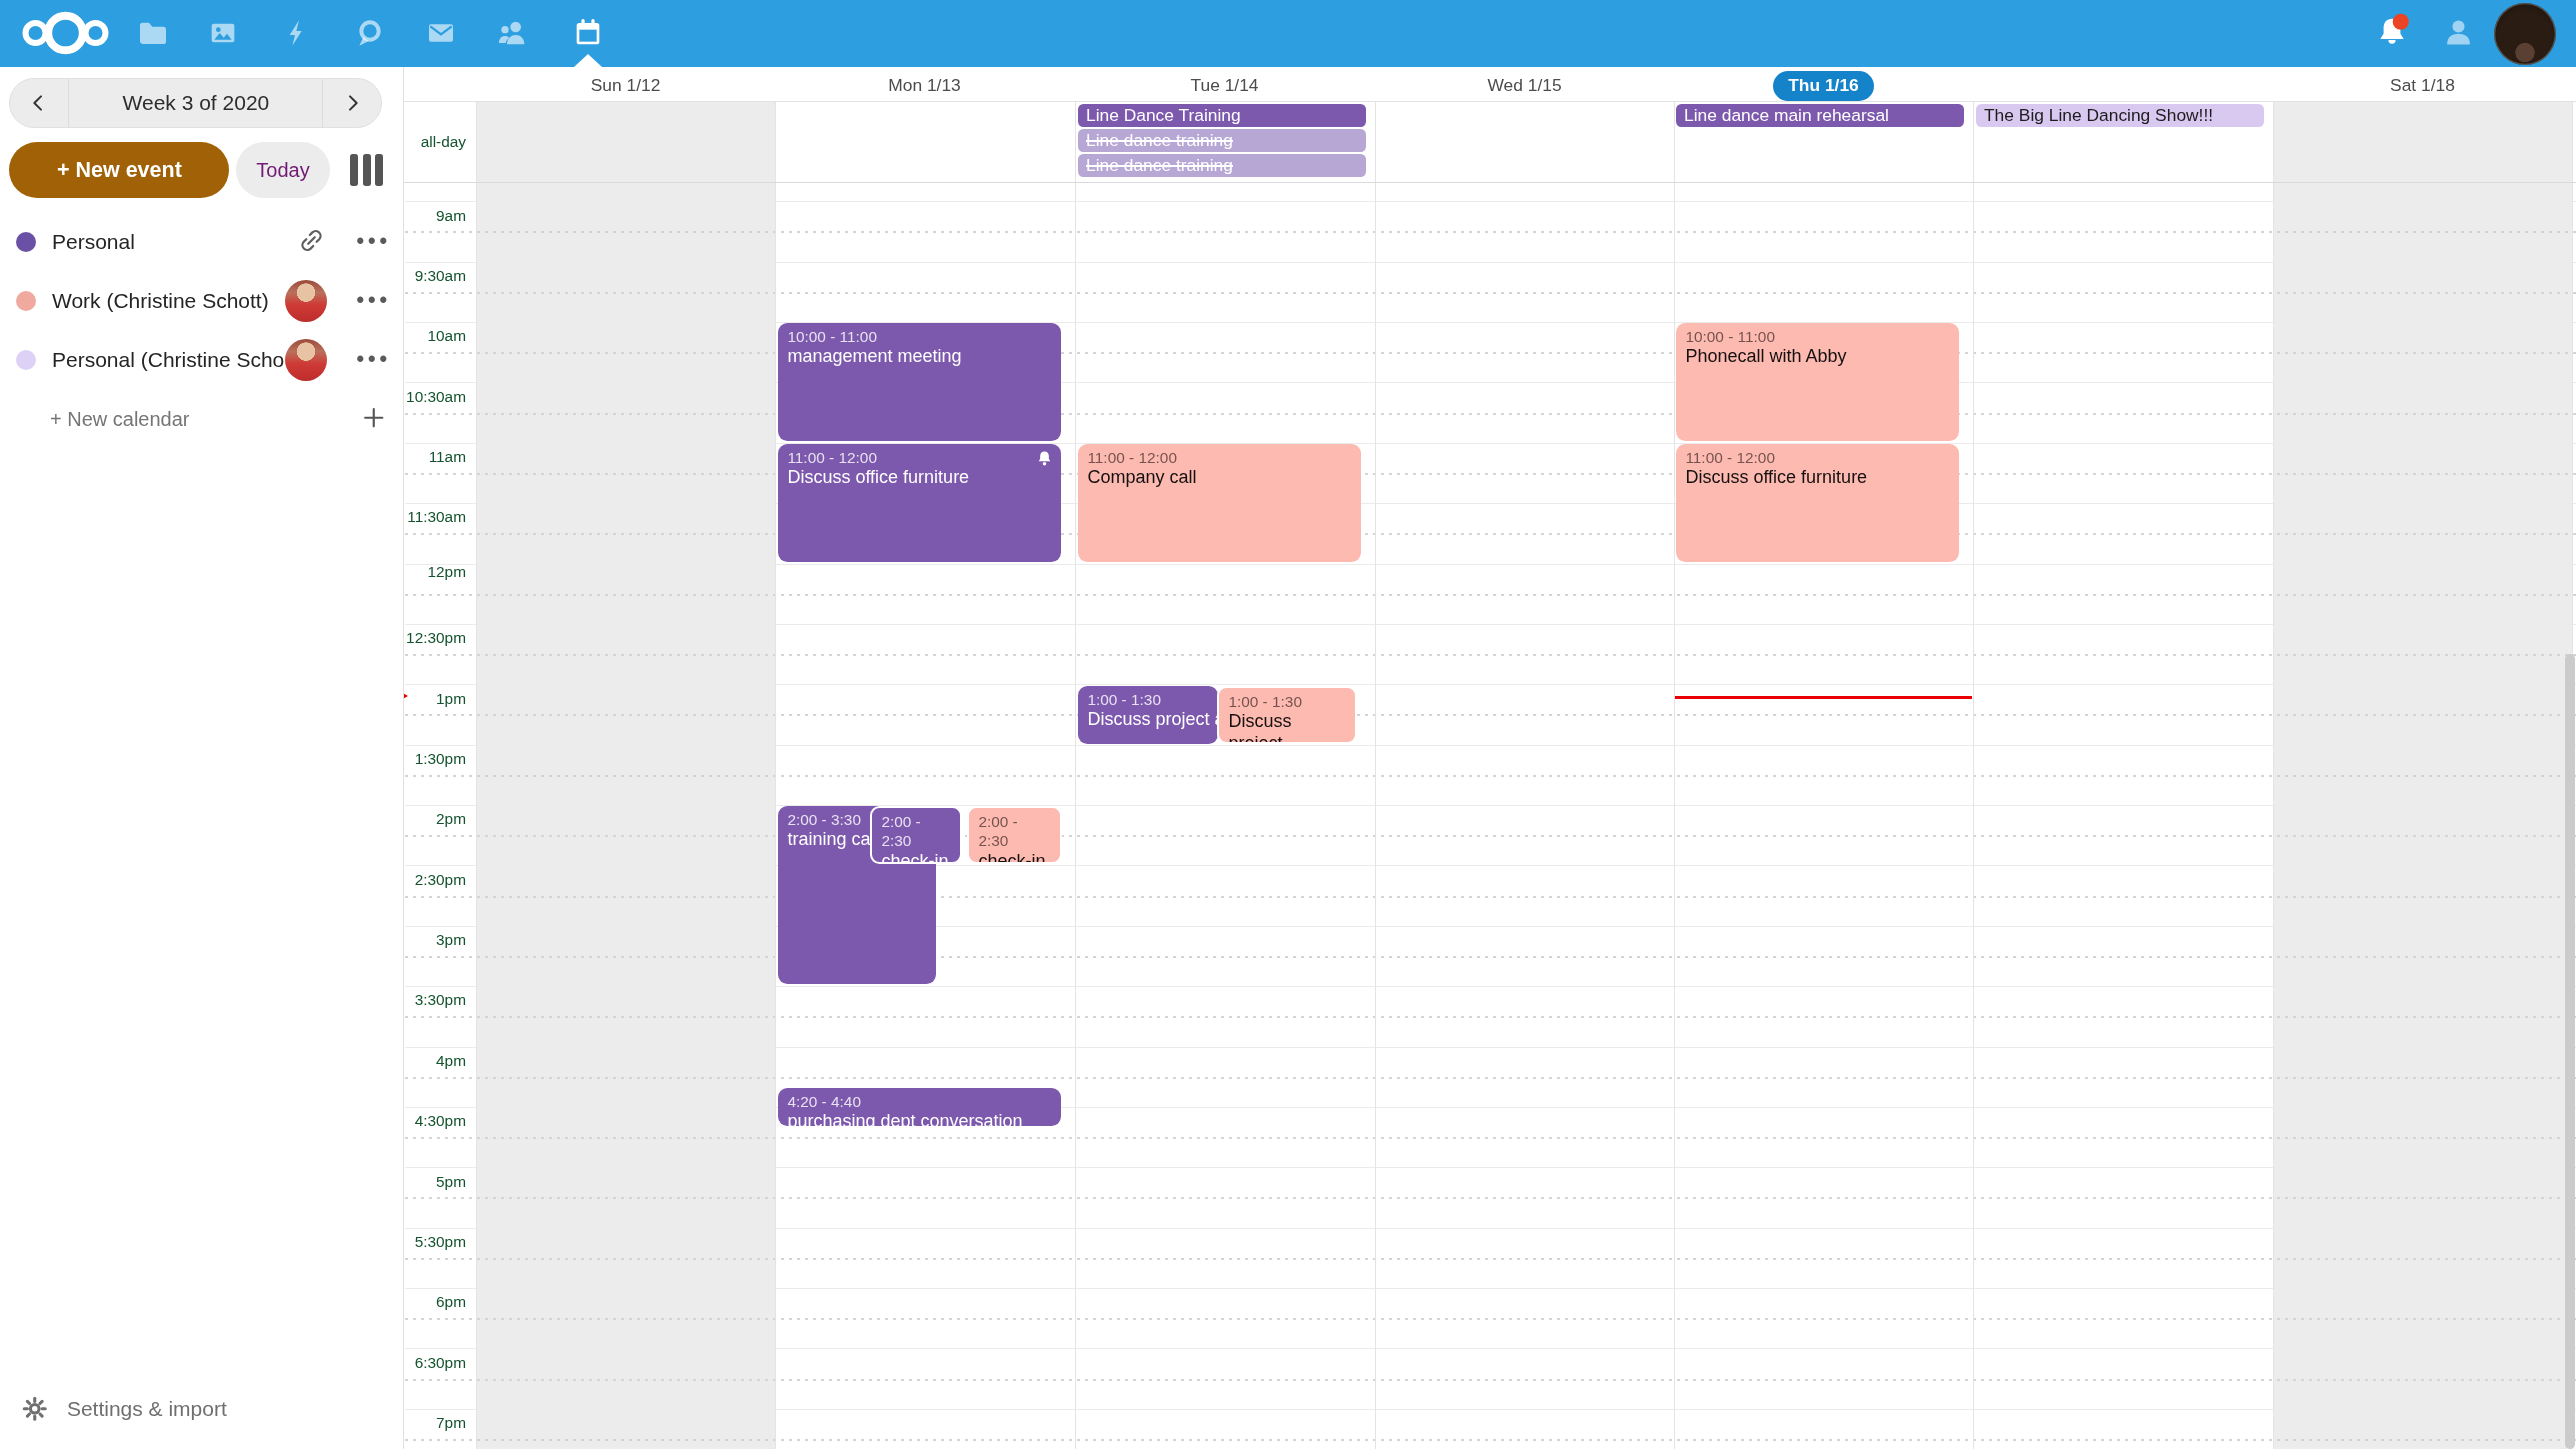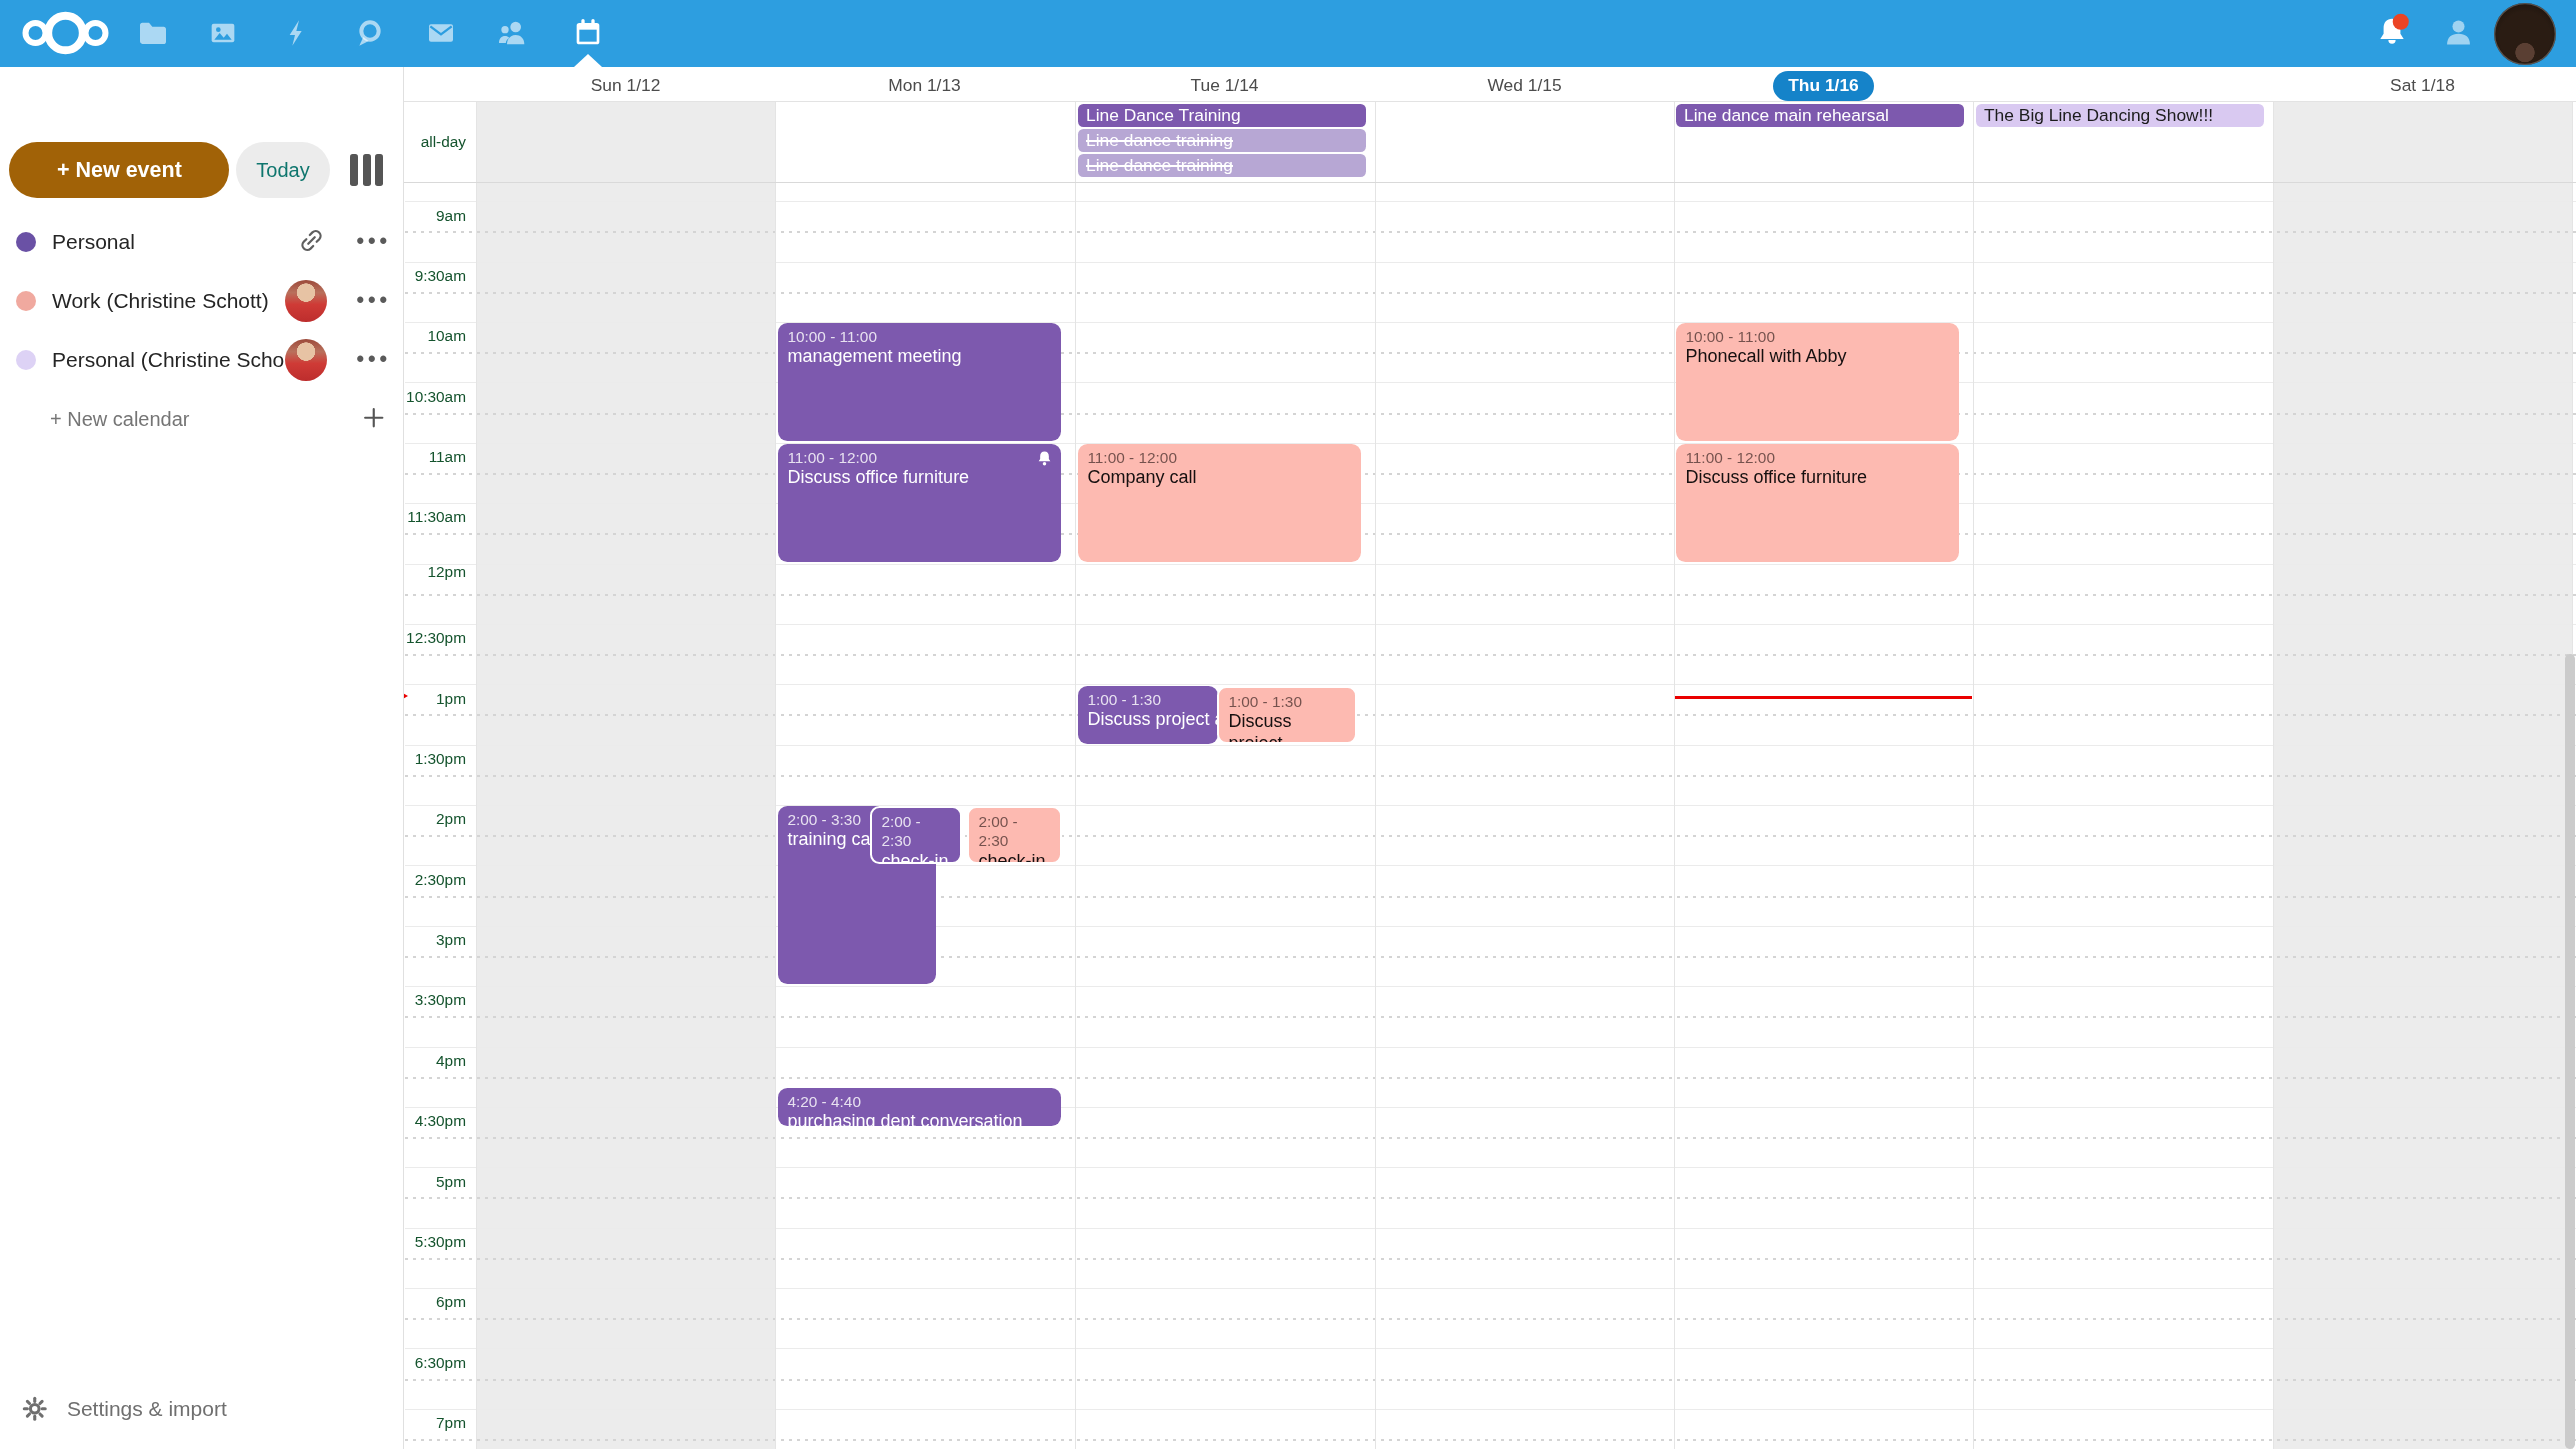--- a/index.html
+++ b/index.html
@@ -21,21 +21,21 @@
     border-right:1.3px solid #e0e0e0;z-index:9;box-sizing:border-box}
   .navpill{position:absolute;left:9.4px;top:10.7px;width:373px;height:50px;border-radius:27px;
     background:#ececec;border:0.7px solid #e0e0e0;display:flex;align-items:center;box-sizing:border-box}
   .navbtn{width:58px;height:100%;display:flex;align-items:center;justify-content:center}
   .navbtn.prev{border-right:1.3px solid #dcdcdc}
   .navbtn.next{border-left:1.3px solid #dcdcdc}
   .weeklabel{flex:1;text-align:center;font-size:21px;color:#2d2d2d}
   .btn-new{position:absolute;left:9.4px;top:75px;width:220px;height:56px;border-radius:29.5px;
     background:#a16207;color:#fff;font-weight:bold;font-size:21.5px;display:flex;align-items:center;justify-content:center}
   .btn-today{position:absolute;left:236px;top:75px;width:94px;height:56px;border-radius:29.5px;
-    background:#ececec;color:#0f766e;font-size:20px;display:flex;align-items:center;justify-content:center}
+    background:#ececec;color:#701a75;font-size:20px;display:flex;align-items:center;justify-content:center}
   .viewtoggle{position:absolute;left:350px;top:87px;display:flex;gap:4.7px}
   .vbar{width:8px;height:32px;background:#555;border-radius:2.7px}
   .calrow{position:absolute;left:0;width:404px;height:59px;display:flex;align-items:center}
   .caldot{width:20px;height:20px;border-radius:50%;margin-left:16px;flex:none}
   .callabel{margin-left:16px;font-size:21px;color:#252525;flex:1;white-space:nowrap;overflow:hidden}
   .trail{display:flex;align-items:center;gap:29.5px;margin-right:13.4px}
   .mini-avatar{width:42px;height:42px;border-radius:50%;flex:none;
     background:radial-gradient(circle at 50% 30%,#e7c3a4 0 25%,rgba(0,0,0,0) 26%),
                linear-gradient(180deg,#9c4a3a 0%,#b9705c 30%,#cf3b36 58%,#bd2d2d 100%)}
   .dots-icon{font-size:23px;color:#5a5a5a;letter-spacing:3.4px;line-height:1}
@@ -288,20 +288,33 @@
   <div class="personbtn">
     <svg width="35" height="35" viewBox="0 0 52 52" fill="rgba(255,255,255,.55)">
         <circle cx="26" cy="17" r="9"></circle>
         <path d="M9 44c0-11 7-16 17-16s17 5 17 16z"></path>
       </svg>
   </div>
   <div class="avatar"></div>
 </div>
 
 <div class="sidebar">
+  <div class="navpill">
+    <div class="navbtn prev">
+      <svg width="24" height="24" viewBox="0 0 36 36">
+          <polyline points="21,8 11,18 21,28" stroke="#333" stroke-width="3" fill="none" stroke-linecap="round" stroke-linejoin="round"></polyline>
+        </svg>
+    </div>
+    <div class="weeklabel">Week 3 of 2020</div>
+    <div class="navbtn next">
+      <svg width="24" height="24" viewBox="0 0 36 36">
+          <polyline points="15,8 25,18 15,28" stroke="#333" stroke-width="3" fill="none" stroke-linecap="round" stroke-linejoin="round"></polyline>
+        </svg>
+    </div>
+  </div>
   <div class="btn-new">+ New event</div>
   <div class="btn-today">Today</div>
   <div class="viewtoggle">
     <div class="vbar"></div>
     <div class="vbar"></div>
     <div class="vbar"></div>
   </div>
   <div id="cal-list">
       <div class="calrow" style="top: 145px;">
         <div class="caldot" style="background: rgb(106, 81, 165);"></div>

